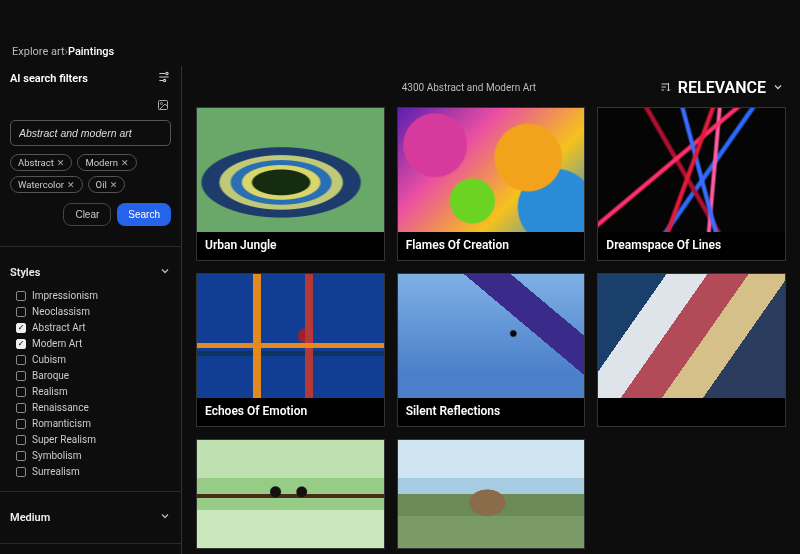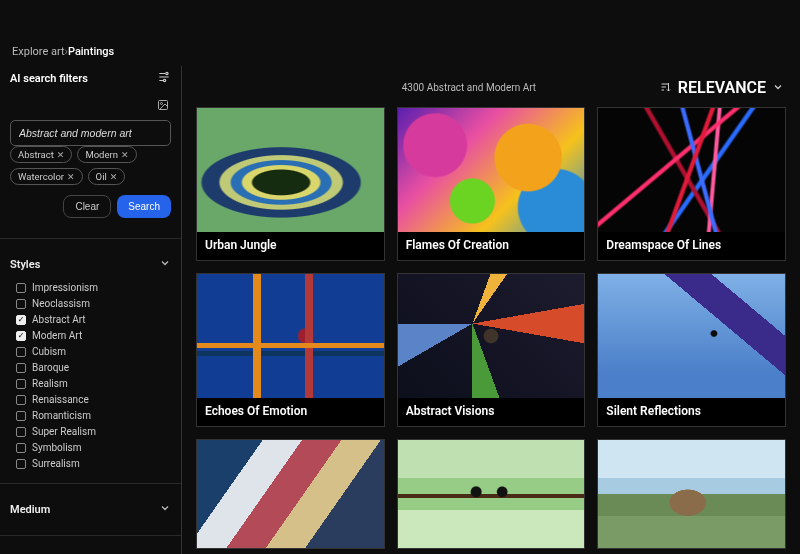--- a/index.html
+++ b/index.html
@@ -35,21 +35,21 @@
   .search-input {
     width:100%;
     background:transparent;
     border:1px solid #555;
     border-radius:5px;
     padding:6px 8px;
     color:#ddd;
     font-style:italic;
     font-size:10.5px;
   }
-  .chips { display:flex; flex-wrap:wrap; gap:5px; }
+  .chips { display:flex; flex-wrap:wrap; gap:5px; margin-top:8px;}
   .chip {
     display:inline-flex; align-items:center;
     border:1px solid #555; border-radius:12px;
     padding:2px 7px; font-size:9.5px; color:#ccc;
     cursor:pointer; gap:3px;
   }
   .chip .x { font-size:9px; color:#aaa; }
   .btn-row { display:flex; justify-content:flex-end; gap:6px; margin-top:10px;}
   .btn {
     border:none; border-radius:8px;
@@ -296,24 +296,20 @@
         </div>
         <div class="card">
           <div class="thumb art3"></div>
           <div class="card-title">Dreamspace Of Lines</div>
         </div>
         <div class="card">
           <div class="thumb art4"></div>
           <div class="card-title">Echoes Of Emotion</div>
         </div>
         <div class="card">
-          <div class="thumb art5"></div>
-          <div class="card-title">Abstract Visions</div>
-        </div>
-        <div class="card">
           <div class="thumb art6"></div>
           <div class="card-title">Silent Reflections</div>
         </div>
         <div class="card">
           <div class="thumb art7"></div>
         </div>
         <div class="card">
           <div class="thumb art8"></div>
         </div>
         <div class="card">

